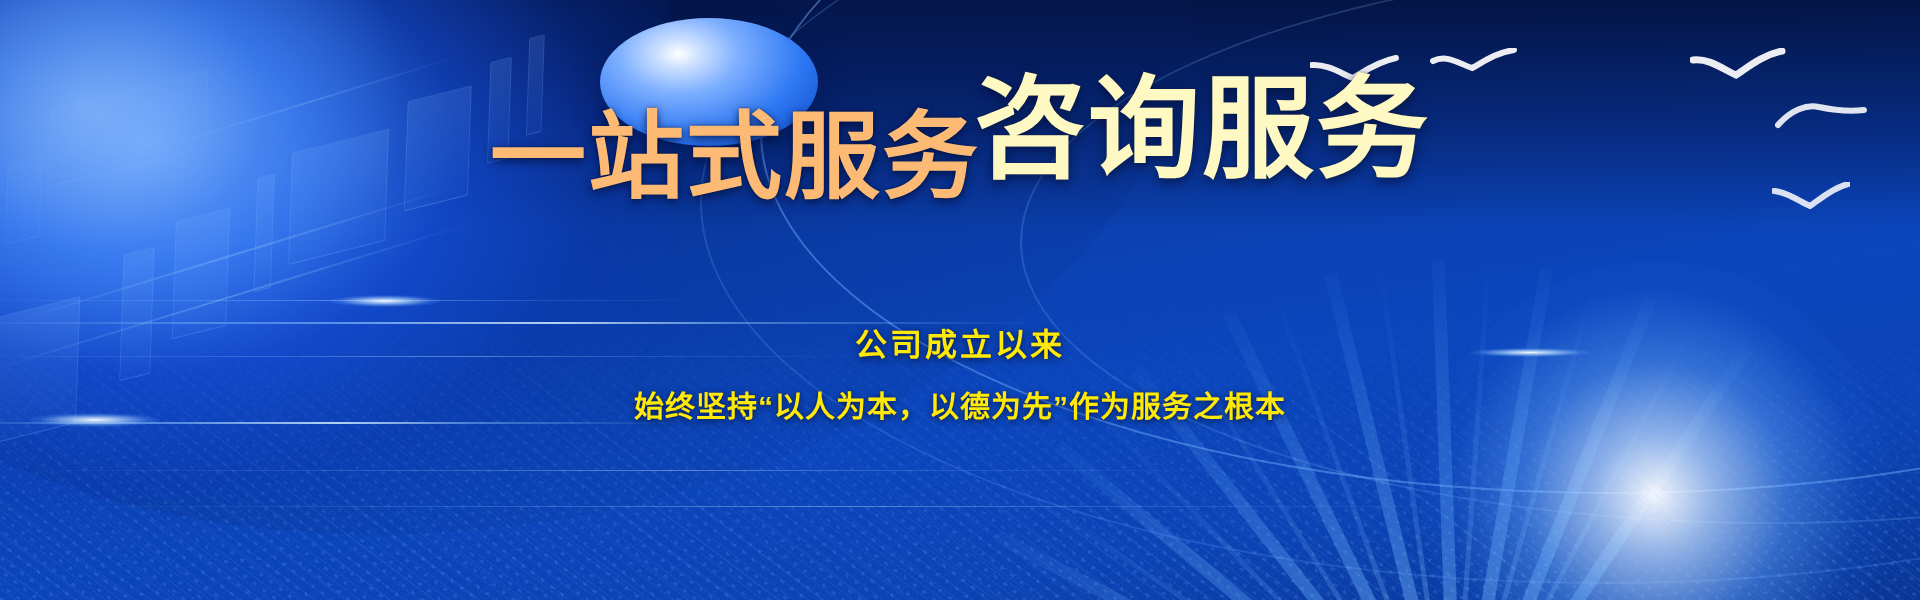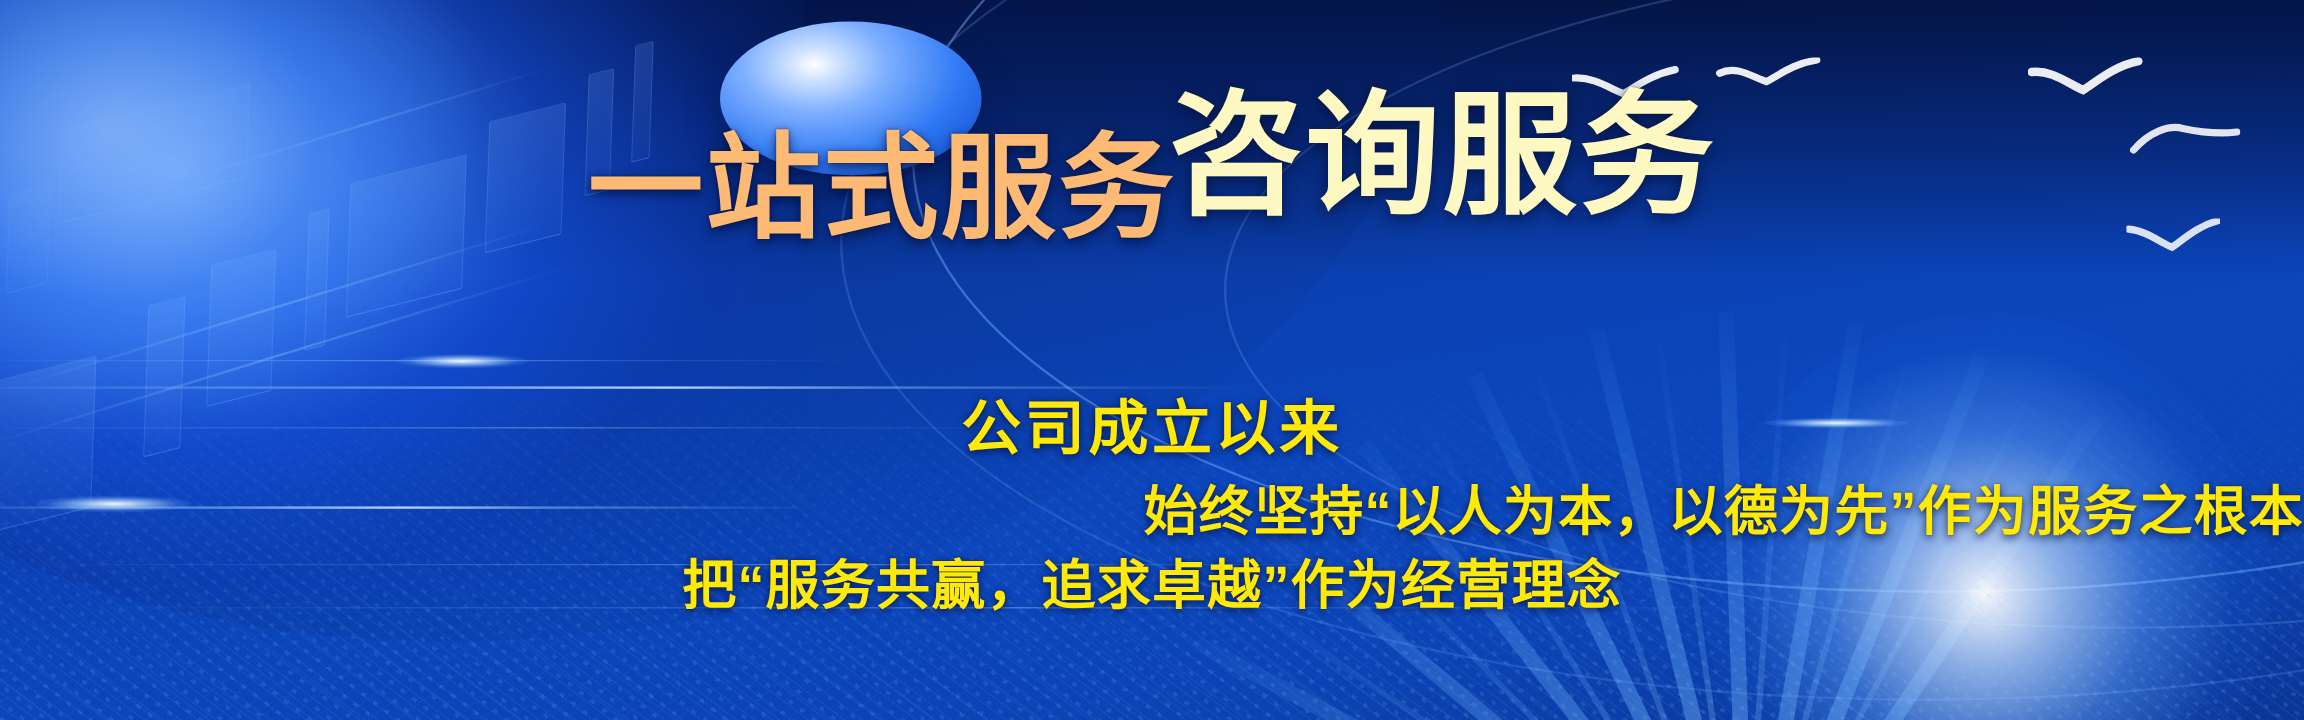--- a/index.html
+++ b/index.html
@@ -237,22 +237,22 @@
     position:absolute;
     left:0; right:0; top:325px;
     text-align:center;
     color:#ffe908;
     font-weight:bold;
     line-height:1.30;
     white-space:nowrap;
     text-shadow:0 2px 7px rgba(2,14,55,.80), 0 0 1px rgba(2,14,55,.7);
   }
   .subtitle .sub-line{ display:block; }
-  .subtitle .sub-line.s1{ font-size:50px; letter-spacing:3px; }
-  .subtitle .sub-line.s2{ font-size:45px; letter-spacing:1px; margin-top:8px;text-align:right; }
+  .subtitle .sub-line.s1{ font-size:32px; letter-spacing:3px; }
+  .subtitle .sub-line.s2{ font-size:30px; letter-spacing:1px; margin-top:20px; }
   .subtitle .sub-line.s3{ font-size:45px; letter-spacing:1px; margin-top:2px; }
 </style>
 </head>
 <body>
 
 <div class="banner">
 
   <div class="bg-base"></div>
   <div class="bg-darktop"></div>
   <div class="swoosh"></div>
@@ -345,16 +345,15 @@
     </svg>
   </div>
 
   <div class="headline">
     <span class="hl-white">一站式服务</span><span class="hl-yellow">咨询服务</span>
   </div>
 
   <div class="subtitle">
     <span class="sub-line s1">公司成立以来</span>
     <span class="sub-line s2">始终坚持“以人为本，以德为先”作为服务之根本</span>
-    <span class="sub-line s3">把“服务共赢，追求卓越”作为经营理念</span>
   </div>
 
 </div>
 
 </body></html>

